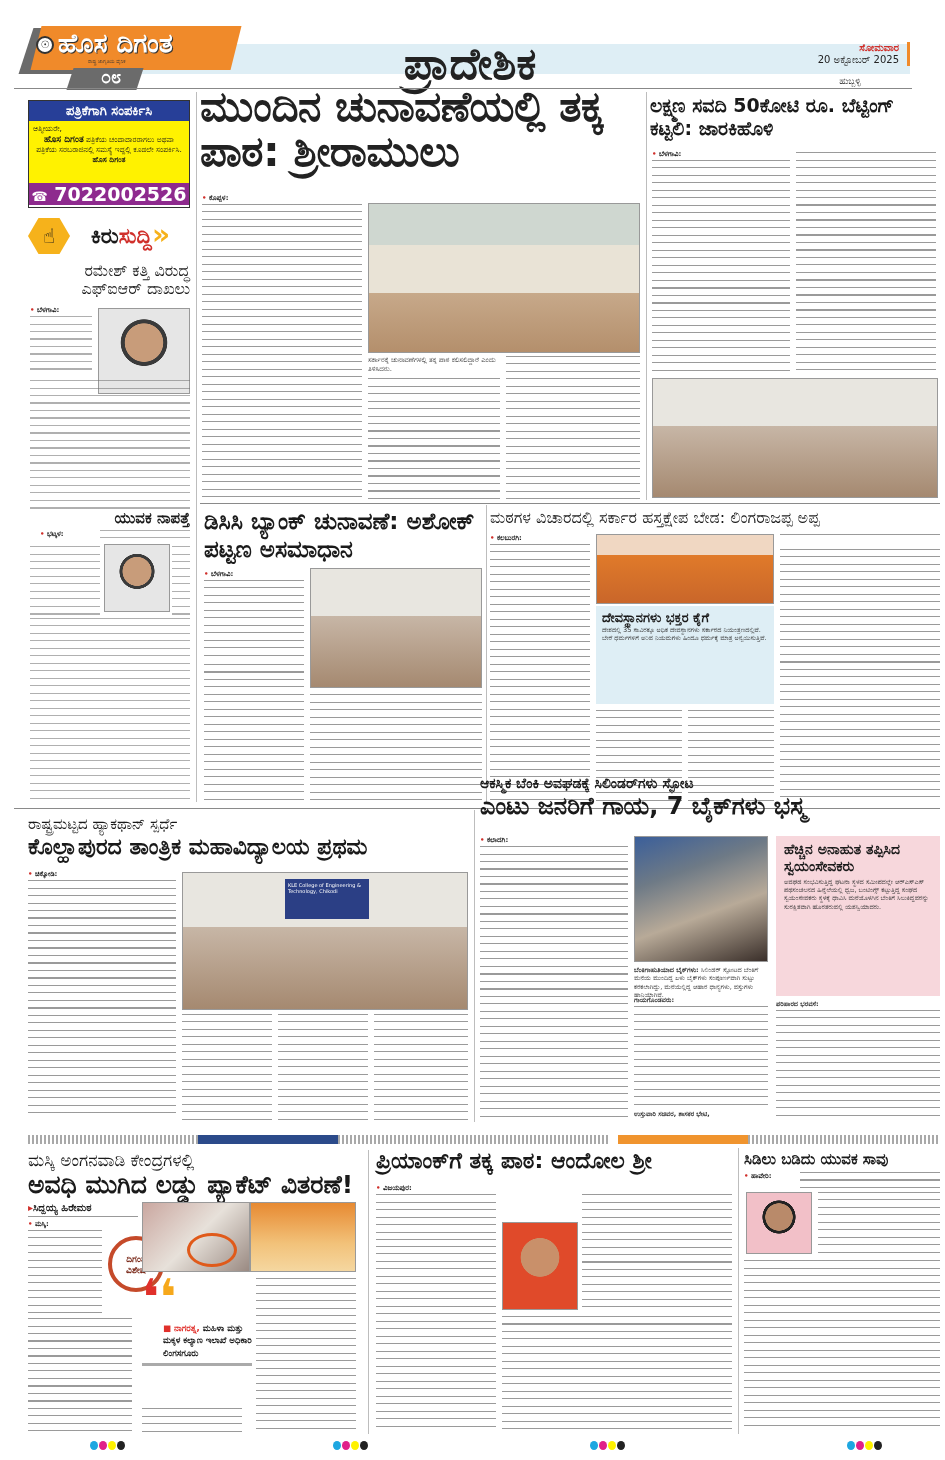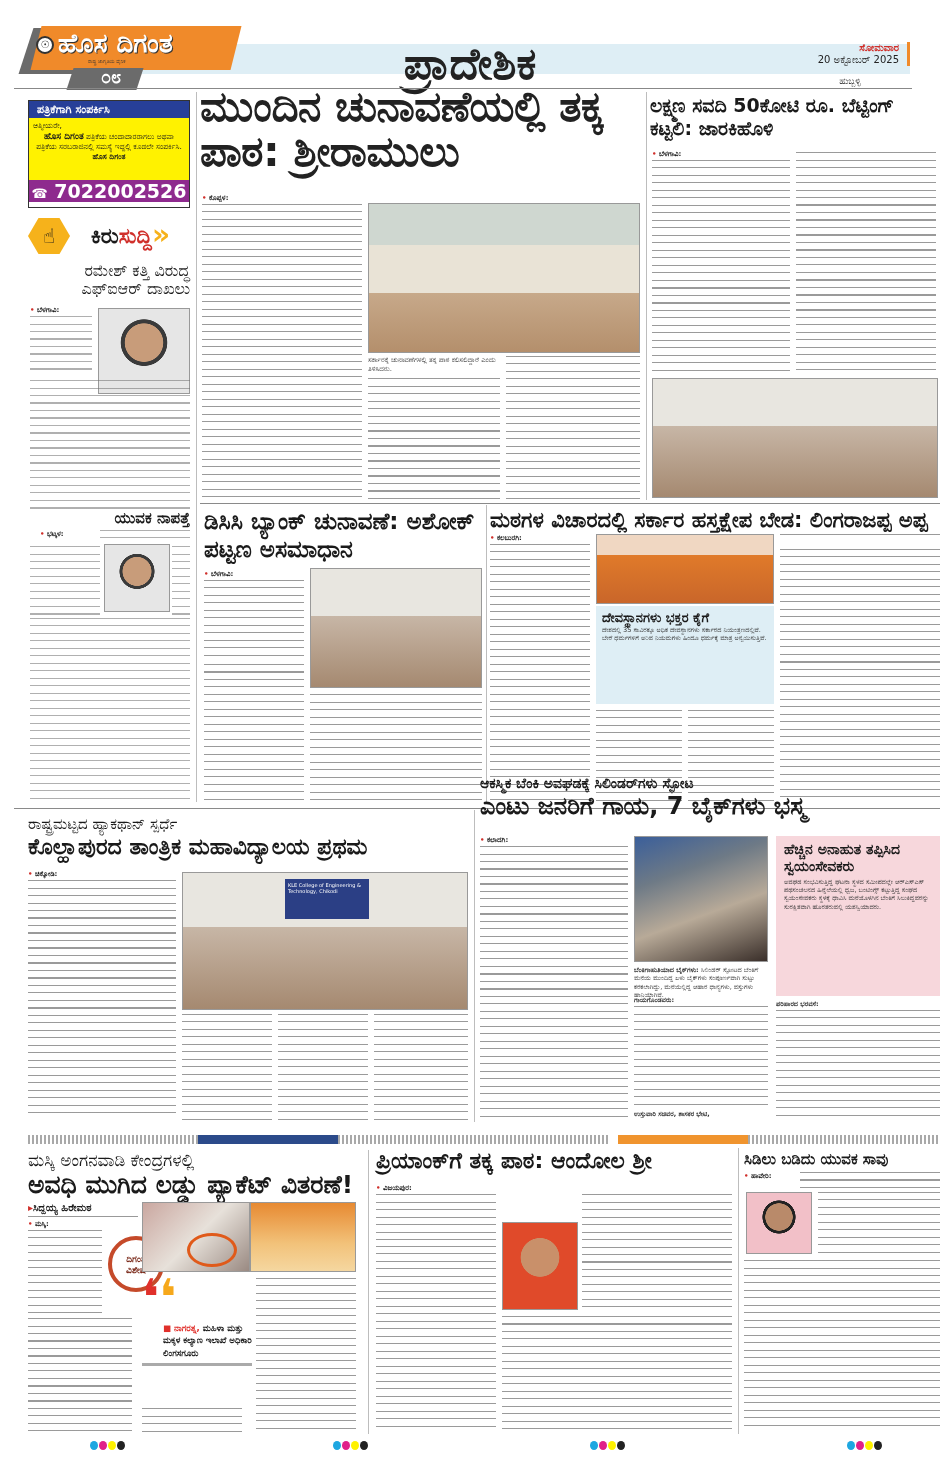--- a/index.html
+++ b/index.html
@@ -16,21 +16,21 @@
   .page-tab { left: 70px; top: 68px; width: 70px; height: 22px; background: #6b6b6b; transform: skewX(-18deg); }
   .page-num { left: 86px; top: 66px; width: 50px; font-size: 18px; color: #fff; font-weight: bold; text-align: center; }
   .section-title { left: 330px; top: 38px; width: 280px; text-align: center; font-size: 44px; font-weight: bold; color: #222; font-family: "DejaVu Sans", sans-serif; }
   .date-block { left: 780px; top: 42px; width: 130px; text-align: right; padding-right: 8px; border-right: 3px solid #f08a2a; }
   .date-day { font-size: 10px; color: #d0302b; font-weight: bold; }
   .date-date { font-size: 10px; color: #222; }
   .date-city { left: 810px; top: 76px; width: 80px; text-align: center; font-size: 9px; color: #222; }
 
   
   .contact { left: 28px; top: 100px; width: 162px; height: 108px; border: 1px solid #333; }
-  .contact-head { background: #273f98; color: #fff; font-weight: bold; font-size: 11px; padding: 2px 8px; }
+  .contact-head { background: #273f98; color: #fff; font-weight: bold; font-size: 13px; text-align: center; padding: 2px 8px; }
   .contact-body { background: #fff200; font-size: 7.5px; text-align: center; padding: 3px 4px; line-height: 1.3; height: 62px; }
   .contact-body b { font-size: 9px; }
   .contact-phone { background: #8e2a8e; color: #fff; font-size: 19px; font-weight: bold; text-align: center; height: 22px; line-height: 22px; }
   .kiru { left: 28px; top: 214px; width: 162px; height: 44px; }
   .kiru-hex { left: 0; top: 4px; width: 42px; height: 36px; background: #f6b21b; clip-path: polygon(25% 0,75% 0,100% 50%,75% 100%,25% 100%,0 50%); text-align: center; font-size: 20px; line-height: 36px; }
   .kiru-label { left: 63px; top: 10px; font-size: 21px; font-weight: bold; }
   .kiru-label .red { color: #d0302b; }
   .kiru-chev { left: 124px; top: 4px; font-size: 28px; color: #f6b21b; font-weight: bold; }
 
   h2.brief { font-size: 16px; font-weight: normal; text-align: right; line-height: 1.15; }
@@ -143,21 +143,21 @@
 
 <div class="abs mid-head" style="left:204px;top:508px;width:280px;">ಡಿಸಿಸಿ ಬ್ಯಾಂಕ್ ಚುನಾವಣೆ: ಅಶೋಕ್ ಪಟ್ಟಣ ಅಸಮಾಧಾನ</div>
 <div class="abs dateline" style="left:204px;top:570px;width:60px;"><span class="dot">• </span><span>ಬೆಳಗಾವಿ:</span></div>
 <div class="abs text-lines dark" style="left:204px;top:580px;width:100px;height:80px;"></div>
 <div class="abs photo photo-people" style="left:310px;top:568px;width:172px;height:120px;"></div>
 <div class="abs text-lines dark" style="left:204px;top:664px;width:100px;height:138px;"></div>
 <div class="abs text-lines dark" style="left:310px;top:694px;width:172px;height:108px;"></div>
 
 <div class="abs vrule" style="left:486px;top:505px;height:298px;"></div>
 
-<div class="abs" style="left:490px;top:508px;width:450px;font-size:21px;font-weight:bold;">ಮಠಗಳ ವಿಚಾರದಲ್ಲಿ ಸರ್ಕಾರ ಹಸ್ತಕ್ಷೇಪ ಬೇಡ: ಲಿಂಗರಾಜಪ್ಪ ಅಪ್ಪ</div>
+<div class="abs" style="left:490px;top:508px;width:450px;font-size:16px;font-weight:normal;">ಮಠಗಳ ವಿಚಾರದಲ್ಲಿ ಸರ್ಕಾರ ಹಸ್ತಕ್ಷೇಪ ಬೇಡ: ಲಿಂಗರಾಜಪ್ಪ ಅಪ್ಪ</div>
 <div class="abs dateline" style="left:490px;top:534px;width:100px;"><span class="dot">• </span><span>ಕಲಬುರಗಿ:</span></div>
 <div class="abs text-lines dark" style="left:490px;top:544px;width:100px;height:260px;"></div>
 <div class="abs photo" style="left:596px;top:534px;width:178px;height:70px;background:linear-gradient(to bottom,#f0d7c2 0,#f0d7c2 30%,#e07a2a 30%,#c9662a 100%);"></div>
 <div class="abs inset" style="left:596px;top:606px;width:178px;height:98px;">
   <div class="inset-head">ದೇವಸ್ಥಾನಗಳು ಭಕ್ತರ ಕೈಗೆ</div>
   <div class="caption" style="font-size:6.5px;">ದೇಶದಲ್ಲಿ 35 ಸಾವಿರಕ್ಕೂ ಅಧಿಕ ದೇವಸ್ಥಾನಗಳು ಸರ್ಕಾರದ ನಿಯಂತ್ರಣದಲ್ಲಿವೆ. ಬೇರೆ ಧರ್ಮಗಳಿಗೆ ಅರಿವ ನಿಯಮಗಳು ಹಿಂದೂ ಧರ್ಮಕ್ಕೆ ಮಾತ್ರ ಅನ್ವಯಿಸುತ್ತಿವೆ.</div>
 </div>
 <div class="abs text-lines dark" style="left:596px;top:710px;width:86px;height:94px;"></div>
 <div class="abs text-lines dark" style="left:688px;top:710px;width:86px;height:94px;"></div>
 <div class="abs text-lines dark" style="left:780px;top:534px;width:160px;height:270px;"></div>

